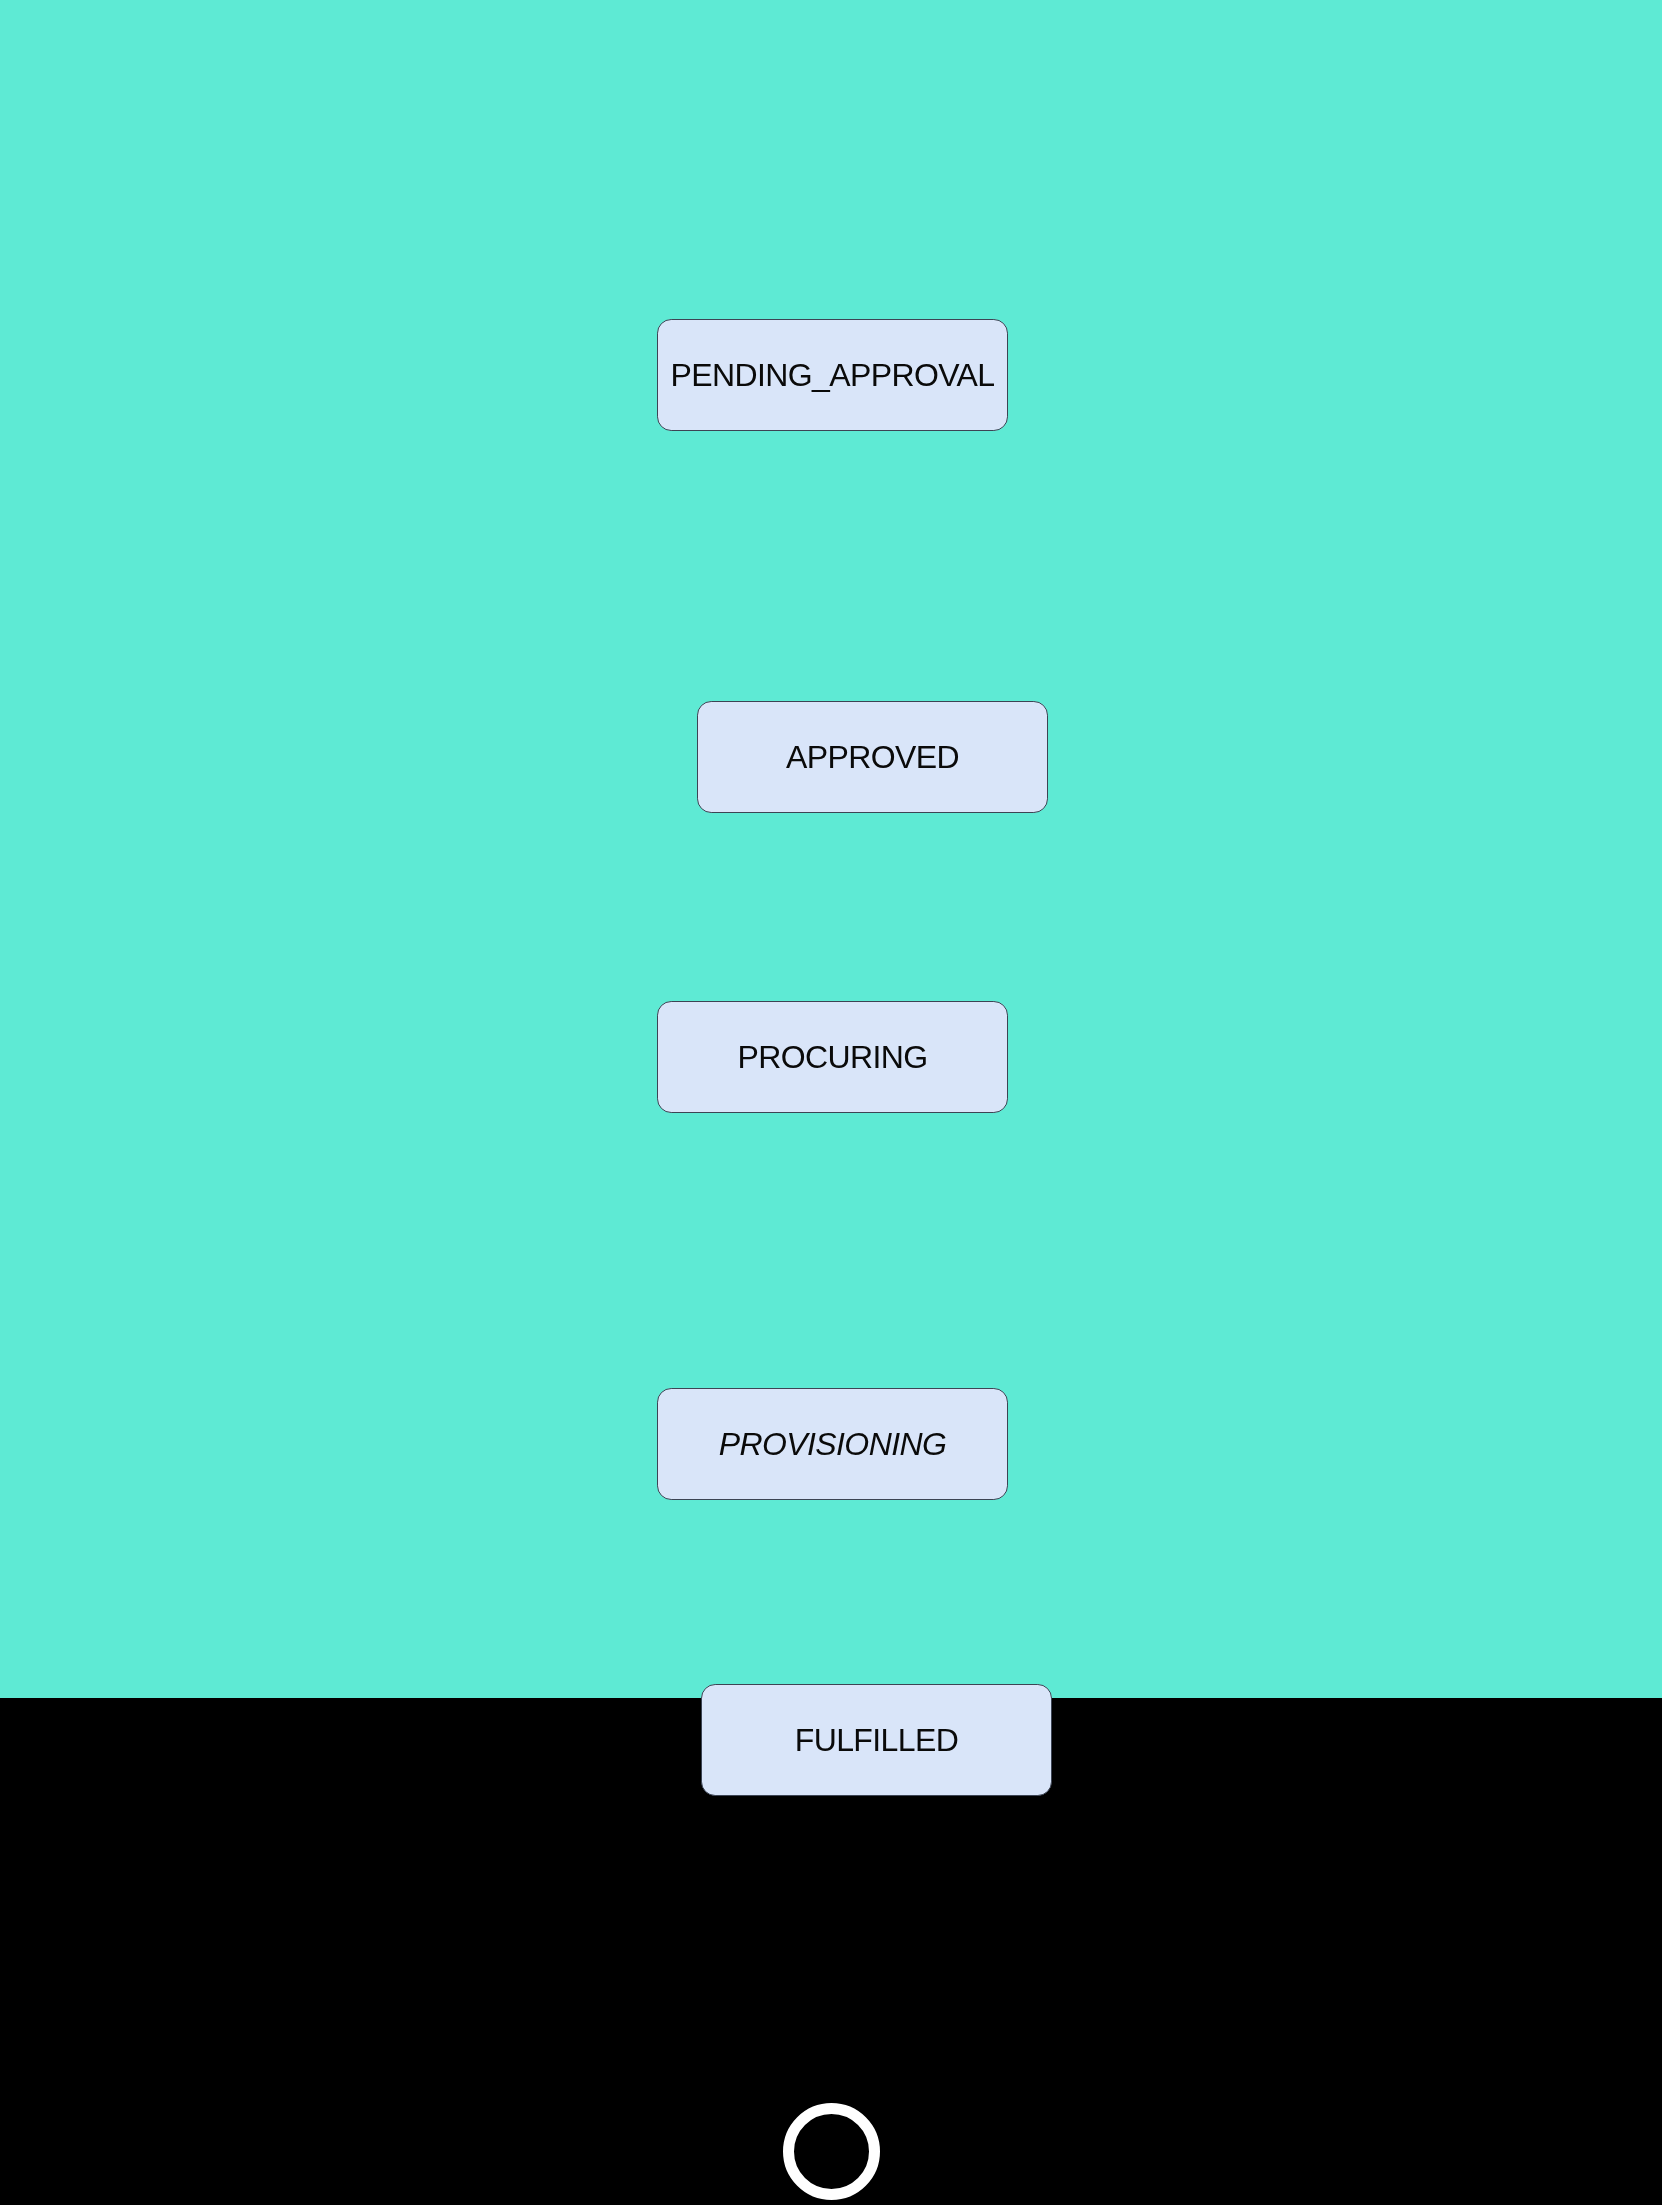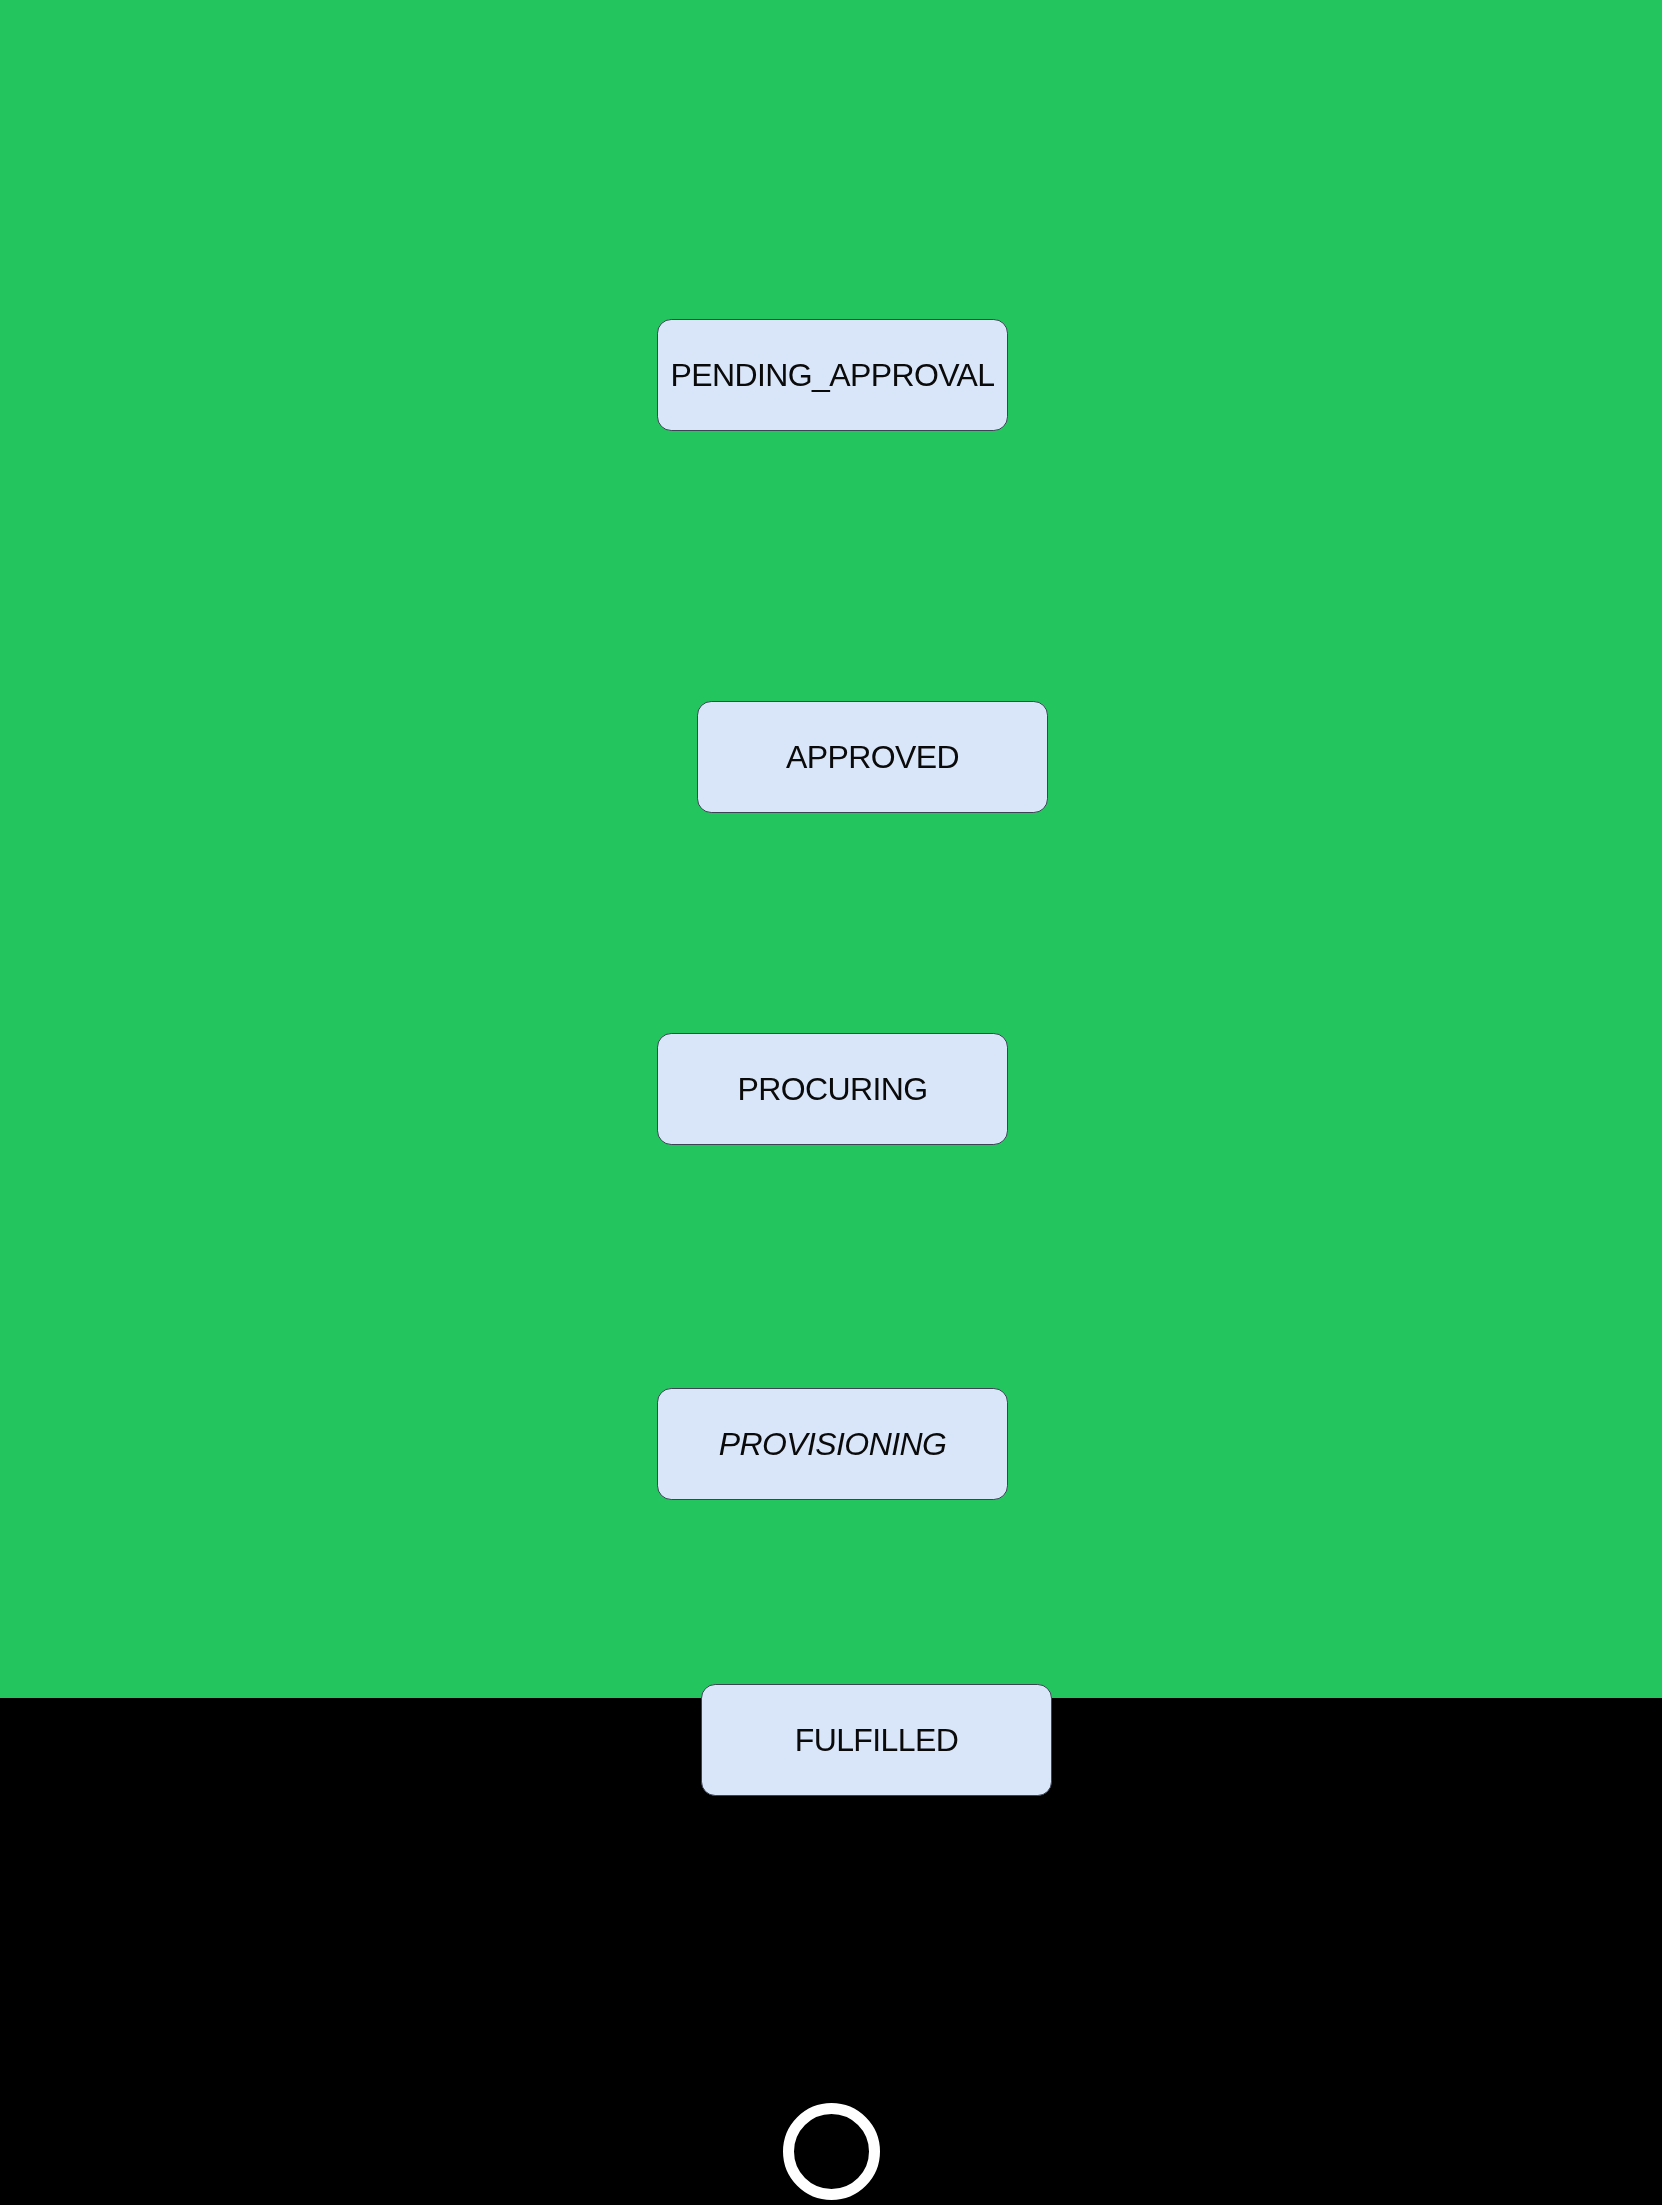--- a/index.html
+++ b/index.html
@@ -11,21 +11,21 @@
     overflow: hidden;
     font-family: "Liberation Sans", sans-serif;
   }
 
   .canvas {
     position: absolute;
     left: 0;
     top: 0;
     width: 1662px;
     height: 1698px;
-    background: #22c55e;
+    background: #5eead4;
   }
 
   .state-node {
     position: absolute;
     left: 657px;
     width: 351px;
     height: 112px;
     box-sizing: border-box;
     background: #d9e5f9;
     border: 1.2px solid #3c4454;
@@ -38,21 +38,21 @@
   .state-node .label {
     color: #0a0a0a;
     font-size: 32px;
     letter-spacing: -0.6px;
     white-space: nowrap;
     line-height: 1;
   }
 
   .node-0 { top: 319px;  }
   .node-1 { top: 701px; margin-left: 40px; }
-  .node-2 { top: 1033px; }
+  .node-2 { top: 1001px; }
   .node-3 { top: 1388px; font-style: italic; }
   .node-4 { top: 1684px; margin-left: 44px; }
 
   .final-state-ring {
     position: absolute;
     left: 783px;
     top: 2103px;
     width: 97px;
     height: 97px;
     box-sizing: border-box;

